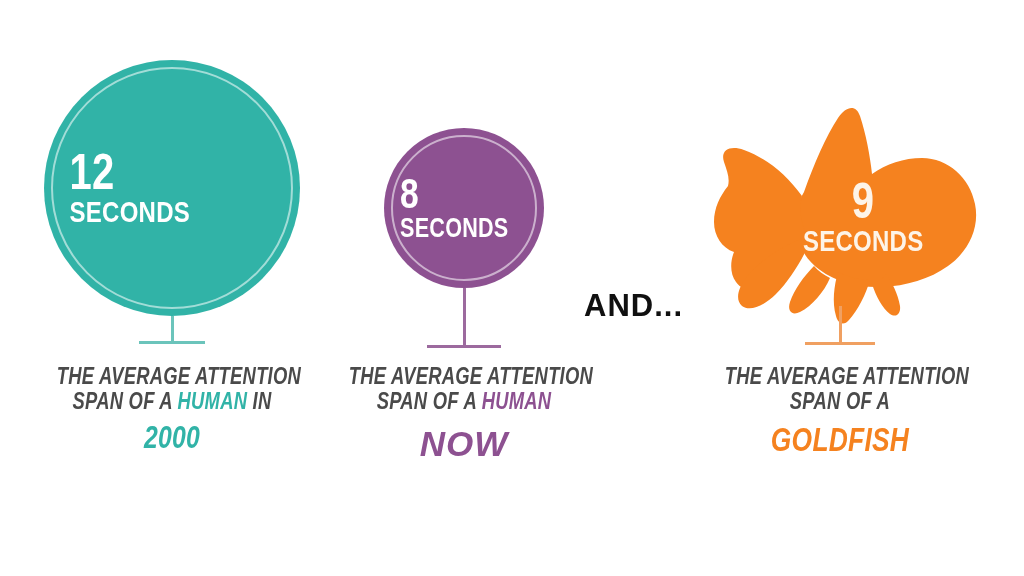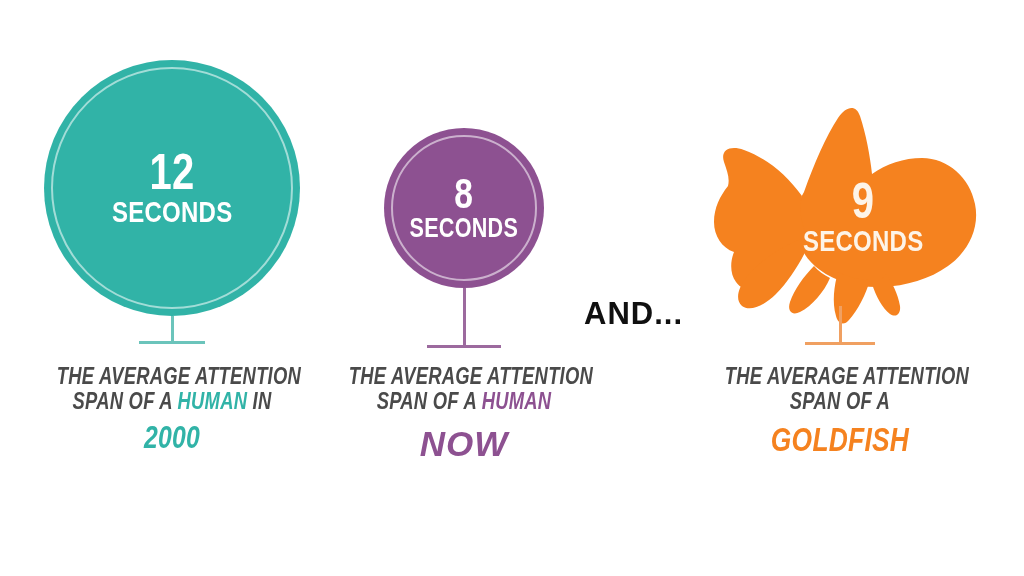--- a/index.html
+++ b/index.html
@@ -36,21 +36,20 @@
     height: 576px;
   }
 
   
   .circle {
     position: absolute;
     border-radius: 50%;
     box-sizing: border-box;
     display: flex;
     flex-direction: column;
-    align-items: center;
     justify-content: center;
   }
   .circle::after {
     content: "";
     position: absolute;
     border-radius: 50%;
     border: 2px solid rgba(255,255,255,0.55);
     top: 7px; left: 7px; right: 7px; bottom: 7px;
     pointer-events: none;
   }
@@ -101,21 +100,21 @@
     font-size: 35px;
     line-height: 1.30;
     margin-top: 6px;
     letter-spacing: 1px;
   }
 
   
   #and-text {
     position: absolute;
     left: 584px;
-    top: 296px;
+    top: 288px;
     font-family: "Liberation Sans", sans-serif;
     font-weight: bold;
     font-size: 31px;
     letter-spacing: 1px;
     color: #101010;
   }
 
   
   #goldfish-wrap {
     position: absolute;

